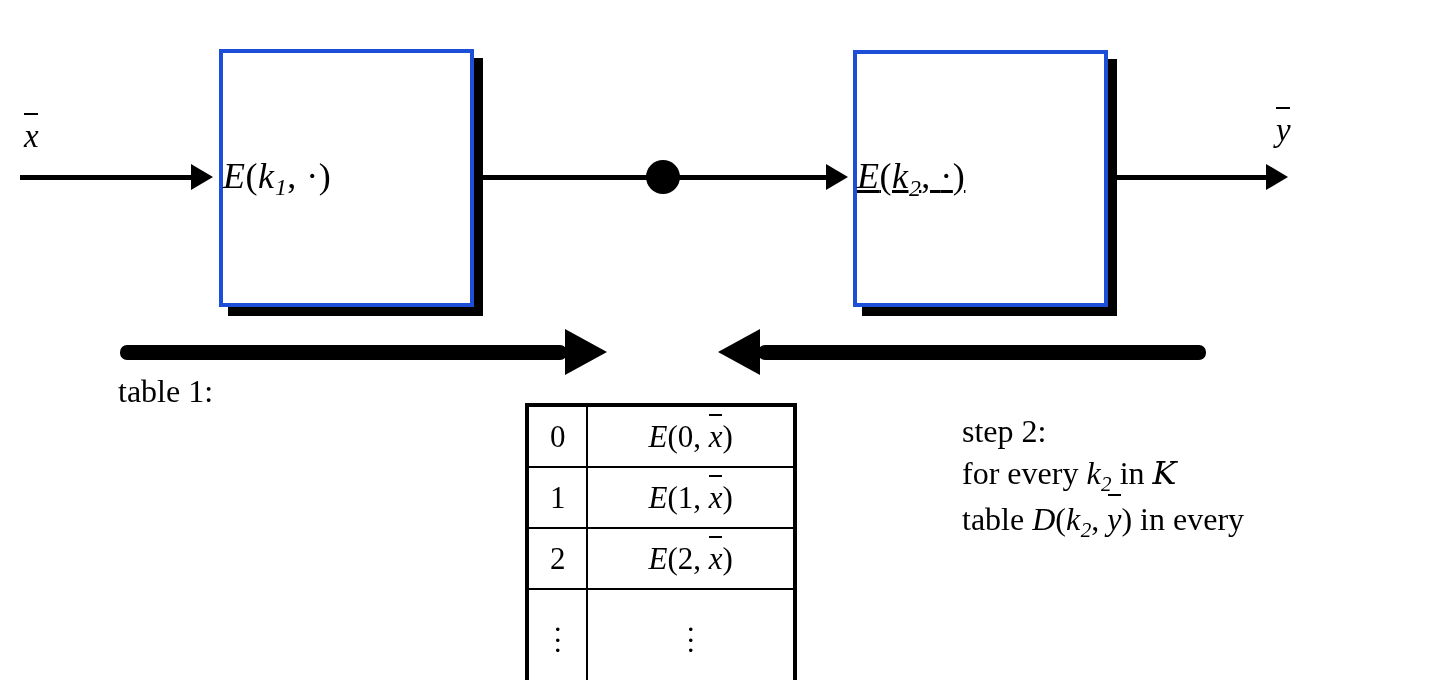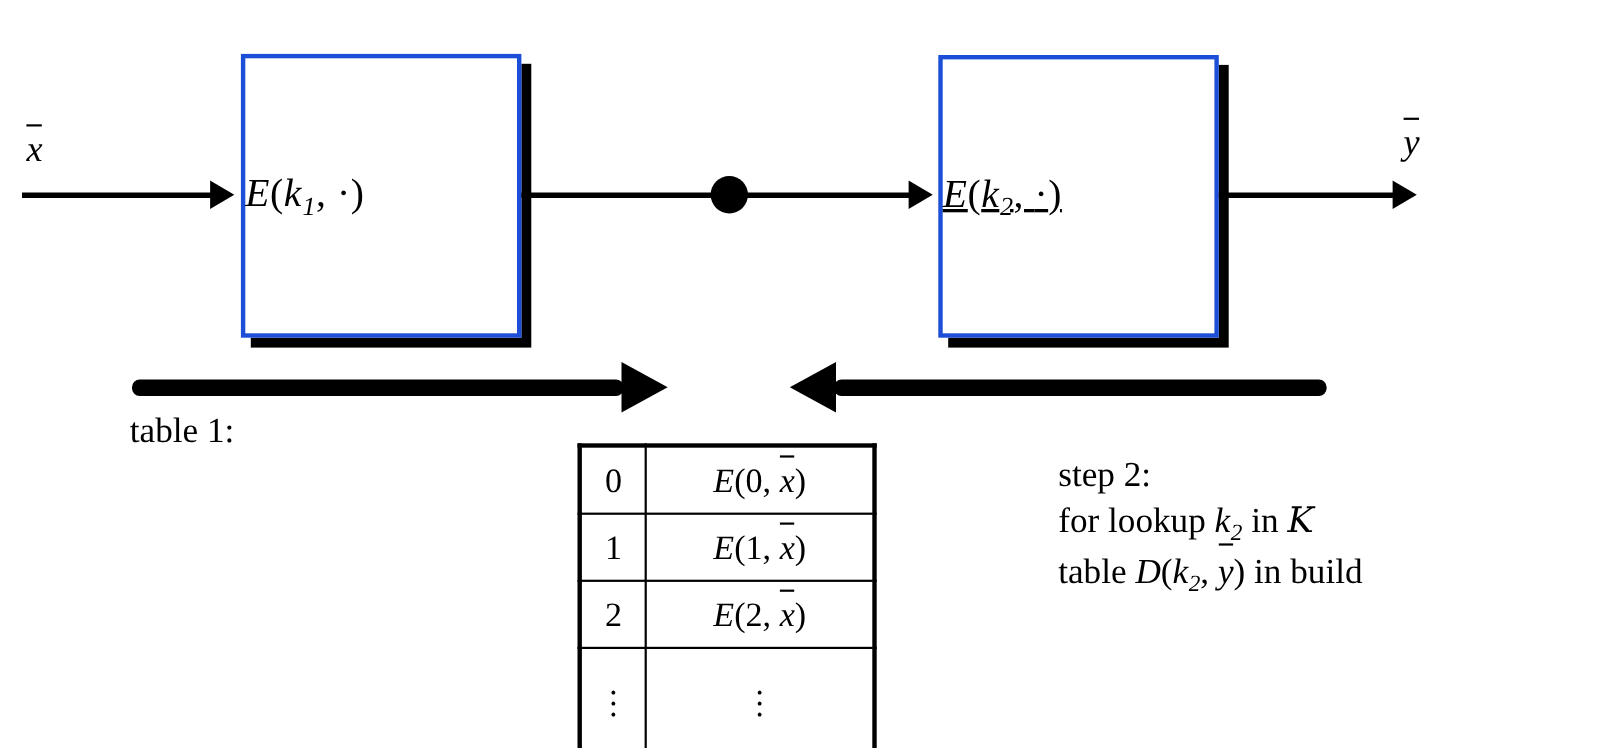--- a/index.html
+++ b/index.html
@@ -184,24 +184,24 @@
   <div class="step-head-left" style="left:718px; top:329px;"></div>
   <div class="step-arrow-shaft" style="left:758px; top:345px; width:448px;"></div>
 
   <div class="caption" style="left:118px; top:370px;">
     <span class="line">table 1:</span>
   </div>
 
   <div class="caption" style="left:962px; top:370px;margin-top:40px;">
     <span class="line">step 2:</span>
     <span class="line">
-      <span>for lookup </span><span class="kscript mi">k</span><span class="sub">2</span><span> in </span><span class="calK mi">K</span>
+      <span>for every </span><span class="kscript mi">k</span><span class="sub">2</span><span> in </span><span class="calK mi">K</span>
     </span>
     <span class="line">
-      <span>table </span><span class="mi">D</span><span class="mup">(</span><span class="kscript mi">k</span><span class="sub">2</span><span class="mup">, </span><span class="ovl">y</span><span class="mup">)</span><span> in build</span>
+      <span>table </span><span class="mi">D</span><span class="mup">(</span><span class="kscript mi">k</span><span class="sub">2</span><span class="mup">, </span><span class="ovl">y</span><span class="mup">)</span><span> in every</span>
     </span>
   </div>
 
   <table class="lookup-table" style="left:525px; top:403px; width:272px;">
     <tbody>
       <tr>
         <td class="key-col">0</td>
         <td class="val-col">
           <span class="mi">E</span><span class="mup">(</span><span class="mup">0</span><span class="mup">, </span><span class="ovl">x</span><span class="mup">)</span>
         </td>

